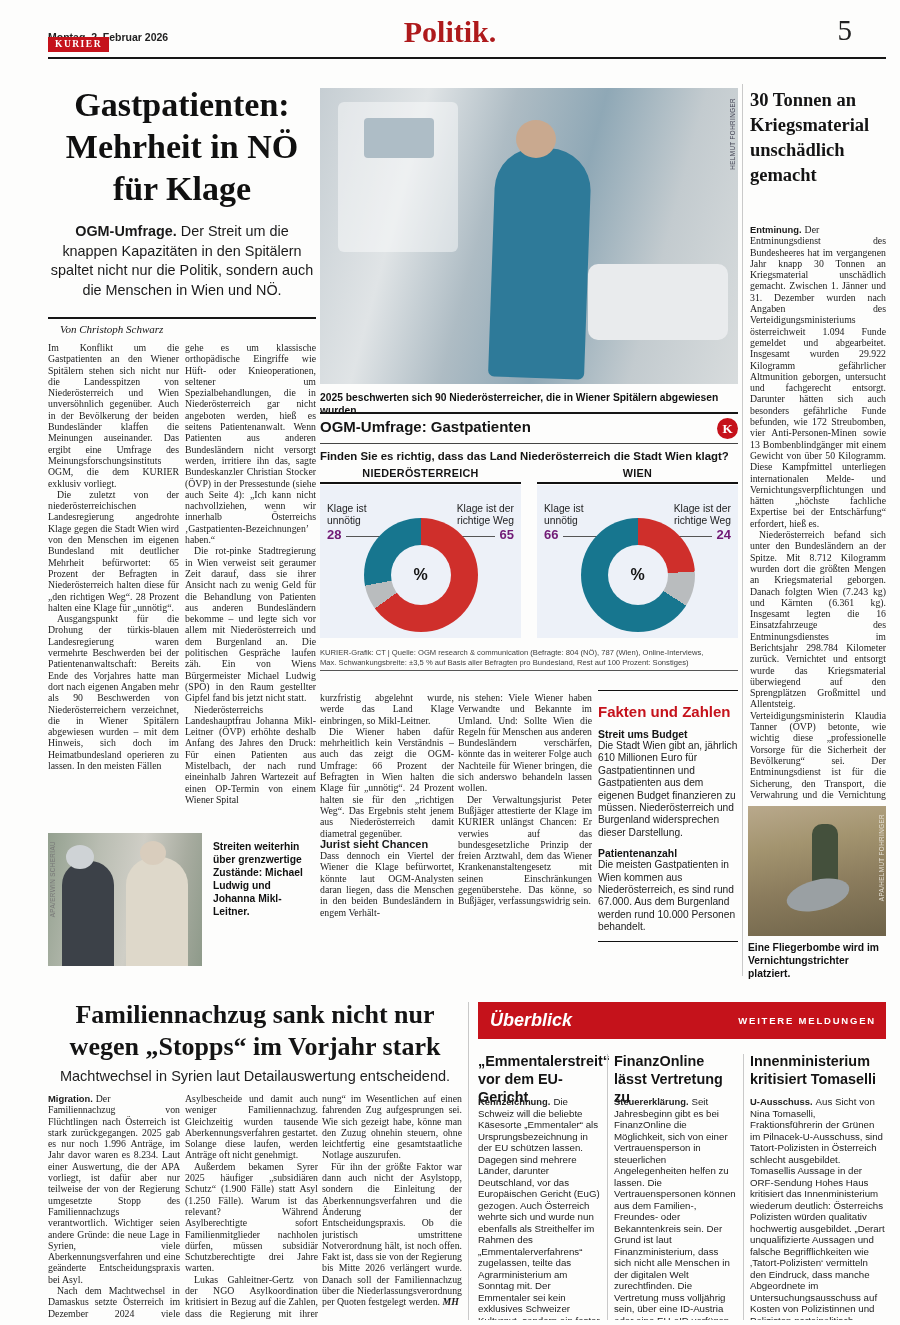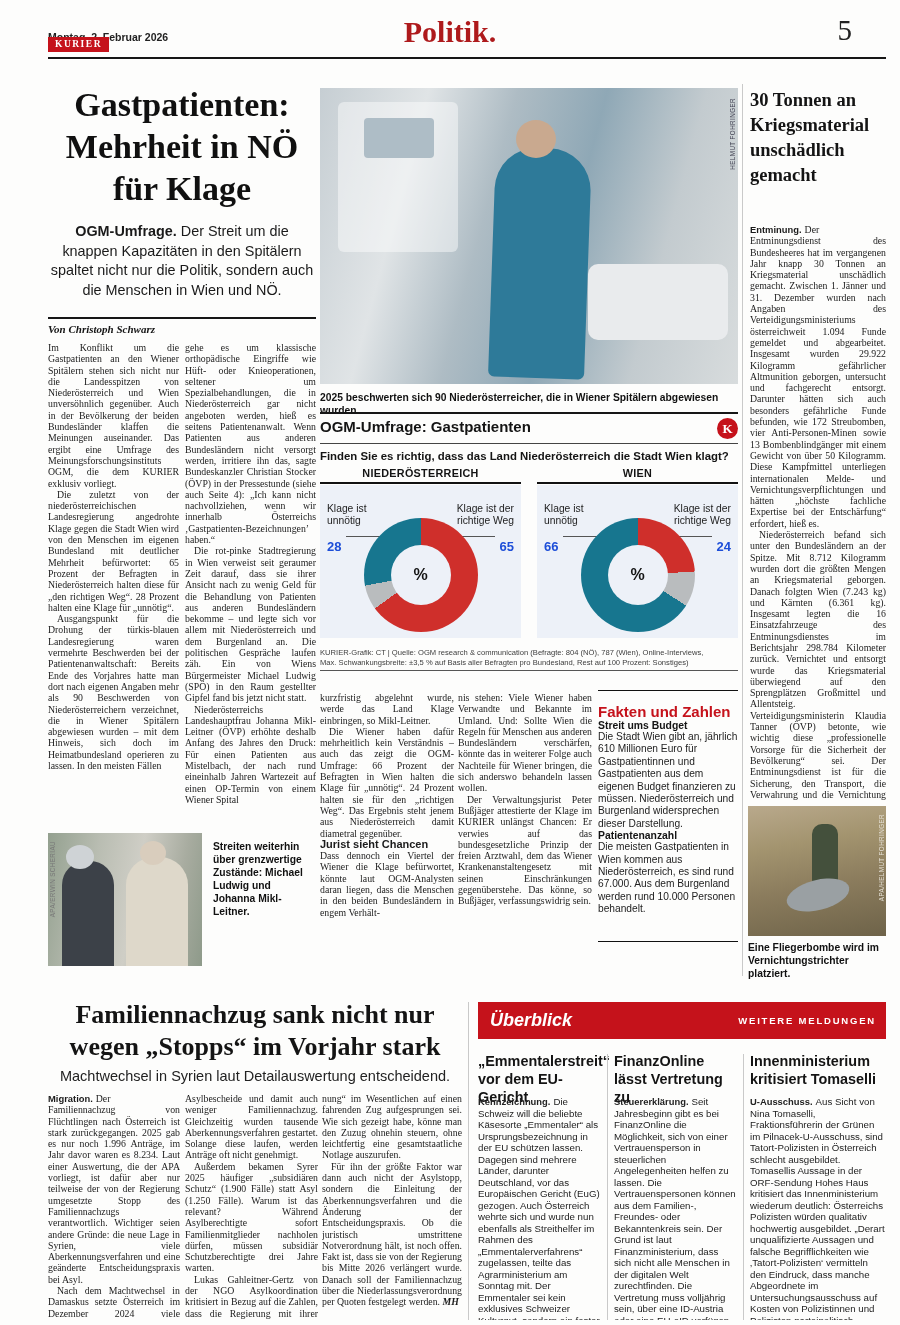--- a/index.html
+++ b/index.html
@@ -16,28 +16,28 @@
   .caption{font-weight:bold;font-size:10.3px;line-height:13px;color:#111}
   .credit-v{writing-mode:vertical-rl;transform:rotate(180deg);font-size:6.3px;color:#777;letter-spacing:.4px}
   .rule{background:#161616}
   .vrule{background:#c9c9c9;width:1px}
   .crosshead{font-weight:bold;font-size:11px;margin:7px 0 2px 0;font-family:"Liberation Sans",sans-serif;text-align:left}
   
   .panel-head{font-weight:bold;font-size:10.8px;text-align:center;letter-spacing:.3px;
               border-bottom:2.5px solid #111;padding-bottom:3px}
   .panel-body{position:relative;background:#edf1f8;height:153px;margin-top:1px}
   .plabel{position:absolute;top:6px;font-size:10.3px;line-height:12px;white-space:pre-line;color:#222}
-  .pnum{font-size:13px;font-weight:bold;color:#1d4ed8;margin-top:14px}
+  .pnum{font-size:13px;font-weight:bold;color:#701a75;margin-top:2px}
   .co{position:absolute;border-top:1.2px solid #555;height:0}
   .donut{position:absolute;left:50%;top:33px;width:114px;height:114px;margin-left:-57px;border-radius:50%}
   .hole{position:absolute;inset:27px;background:#edf1f8;border-radius:50%;
         display:flex;align-items:center;justify-content:center;font-weight:bold;font-size:16px}
   .src{font-size:7.6px;line-height:9.6px;color:#3d3d3d}
   
-  .factshead{font-weight:bold;font-size:10.4px;}
+  .factshead{font-weight:bold;font-size:10.4px;margin-top:9px}
   .factstxt{font-size:10.2px;line-height:12.4px;color:#222}
   
   .ovtitle{font-weight:bold;font-size:14.4px;line-height:18px}
   .ovbody{font-size:9.7px;line-height:11.5px;color:#222;text-align:left}
   .photo{overflow:hidden}
 </style>
 </head>
 <body>
 
 <div class="abs" style="left:48px;top:31px;font-size:10.5px;font-weight:bold;color:#222">Montag, 2. Februar 2026</div>
@@ -48,21 +48,21 @@
 <div class="abs serif" style="right:48px;top:14px;font-size:29px;color:#222">5</div>
 <div class="abs rule" style="left:48px;top:57px;width:838px;height:2px"></div>
 
 <div class="abs serif" style="left:48px;top:84px;width:268px;text-align:center;font-size:34px;
      line-height:42px;font-weight:bold;color:#101010">Gastpatienten: Mehrheit in NÖ für Klage</div>
 <div class="abs" style="left:48px;top:222px;width:268px;text-align:center;font-size:14.4px;line-height:19.5px;color:#1a1a1a">
   <b>OGM-Umfrage.</b>
   <span>Der Streit um die knappen Kapazitäten in den Spitälern spaltet nicht nur die Politik, sondern auch die Menschen in Wien und NÖ.</span>
 </div>
 <div class="abs rule" style="left:48px;top:317px;width:268px;height:1.5px"></div>
-<div class="abs serif" style="left:48px;top:323px;font-size:11px;font-weight:bold;font-style:italic">Von Christoph Schwarz</div>
+<div class="abs serif" style="left:60px;top:323px;font-size:11px;font-weight:normal;font-style:italic">Von Christoph Schwarz</div>
 
 <div class="abs bodytext" style="left:48px;top:342px;width:131px;height:480px;overflow:hidden">
   <p>Im Konflikt um die Gastpatienten an den Wiener Spitälern stehen sich nicht nur die Landesspitzen von Niederösterreich und Wien unversöhnlich gegenüber. Auch in der Bevölkerung der beiden Bundesländer klaffen die Meinungen auseinander. Das ergibt eine Umfrage des Meinungsforschungsinstituts OGM, die dem KURIER exklusiv vorliegt.</p>
   <p class="ind">Die zuletzt von der niederösterreichischen Landesregierung angedrohte Klage gegen die Stadt Wien wird von den Menschen im eigenen Bundesland mit deutlicher Mehrheit befürwortet: 65 Prozent der Befragten in Niederösterreich halten diese für „den richtigen Weg“. 28 Prozent halten eine Klage für „unnötig“.</p>
   <p class="ind">Ausgangspunkt für die Drohung der türkis-blauen Landesregierung waren vermehrte Beschwerden bei der Patientenanwaltschaft: Bereits Ende des Vorjahres hatte man dort nach eigenen Angaben mehr als 90 Beschwerden von Niederösterreichern verzeichnet, die in Wiener Spitälern abgewiesen wurden – mit dem Hinweis, sich doch im Heimatbundesland operieren zu lassen. In den meisten Fällen</p>
 </div>
 <div class="abs bodytext" style="left:185px;top:342px;width:131px;height:480px;overflow:hidden">
   <p>gehe es um klassische orthopädische Eingriffe wie Hüft- oder Knieoperationen, seltener um Spezialbehandlungen, die in Niederösterreich gar nicht angeboten werden, hieß es seitens Patientenanwalt. Wenn Patienten aus anderen Bundesländern nicht versorgt werden, irritiere ihn das, sagte Bundeskanzler Christian Stocker (ÖVP) in der Pressestunde (siehe auch Seite 4): „Ich kann nicht nachvollziehen, wenn wir innerhalb Österreichs ‚Gastpatienten-Bezeichnungen’ haben.“</p>
   <p class="ind">Die rot-pinke Stadtregierung in Wien verweist seit geraumer Zeit darauf, dass sie ihrer Ansicht nach zu wenig Geld für die Behandlung von Patienten aus anderen Bundesländern bekomme – und legte sich vor allem mit Niederösterreich und dem Burgenland an. Die politischen Gespräche laufen zäh. Ein von Wiens Bürgermeister Michael Ludwig (SPÖ) in den Raum gestellter Gipfel fand bis jetzt nicht statt.</p>
   <p class="ind">Niederösterreichs Landeshauptfrau Johanna Mikl-Leitner (ÖVP) erhöhte deshalb Anfang des Jahres den Druck: Für einen Patienten aus Mistelbach, der nach rund eineinhalb Jahren Wartezeit auf einen OP-Termin von einem Wiener Spital</p>

